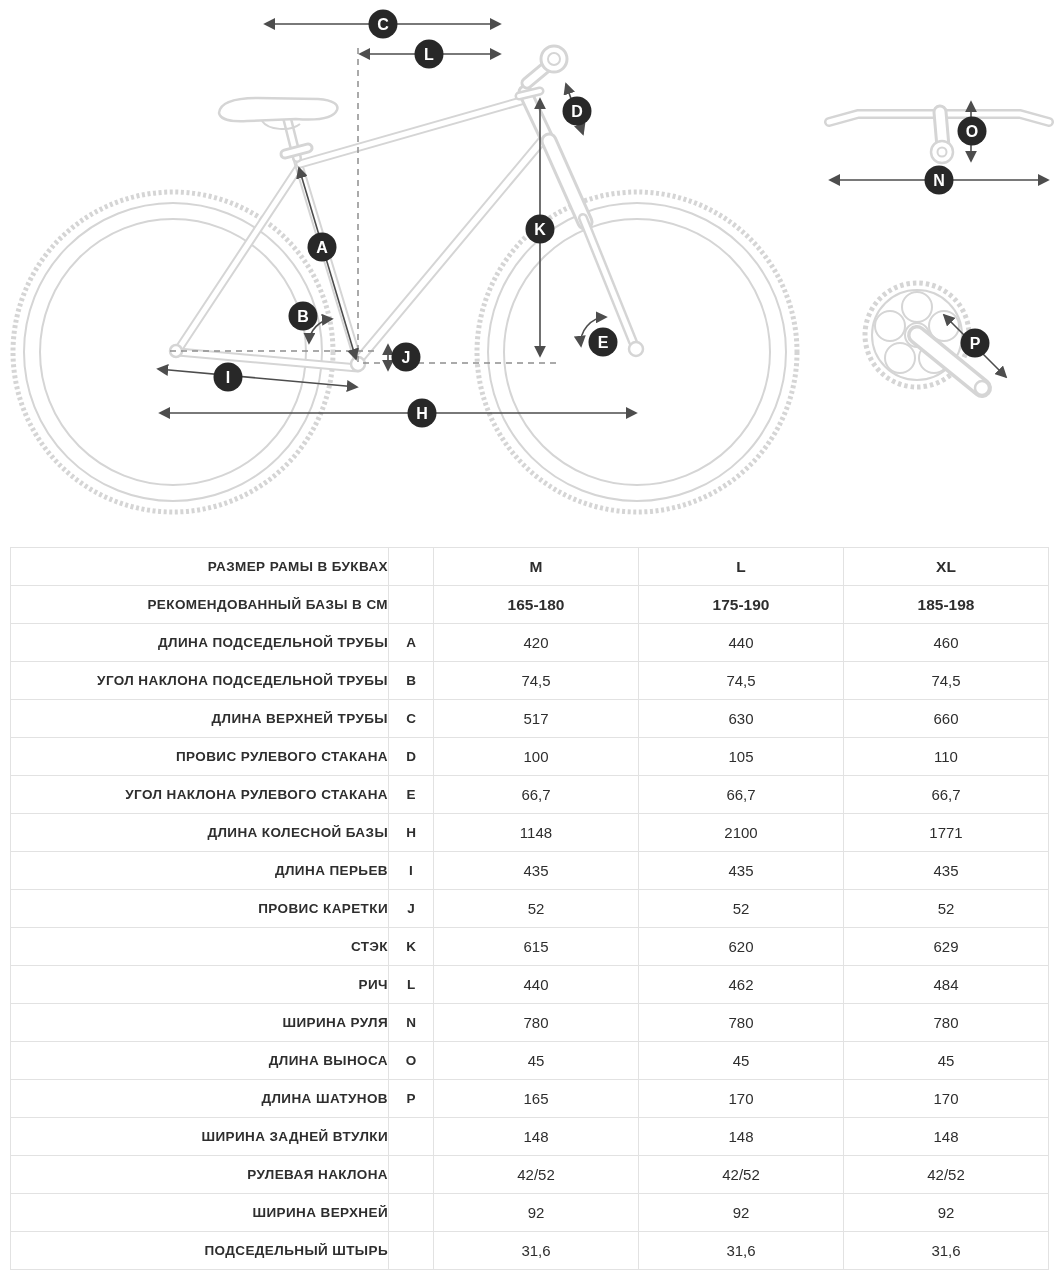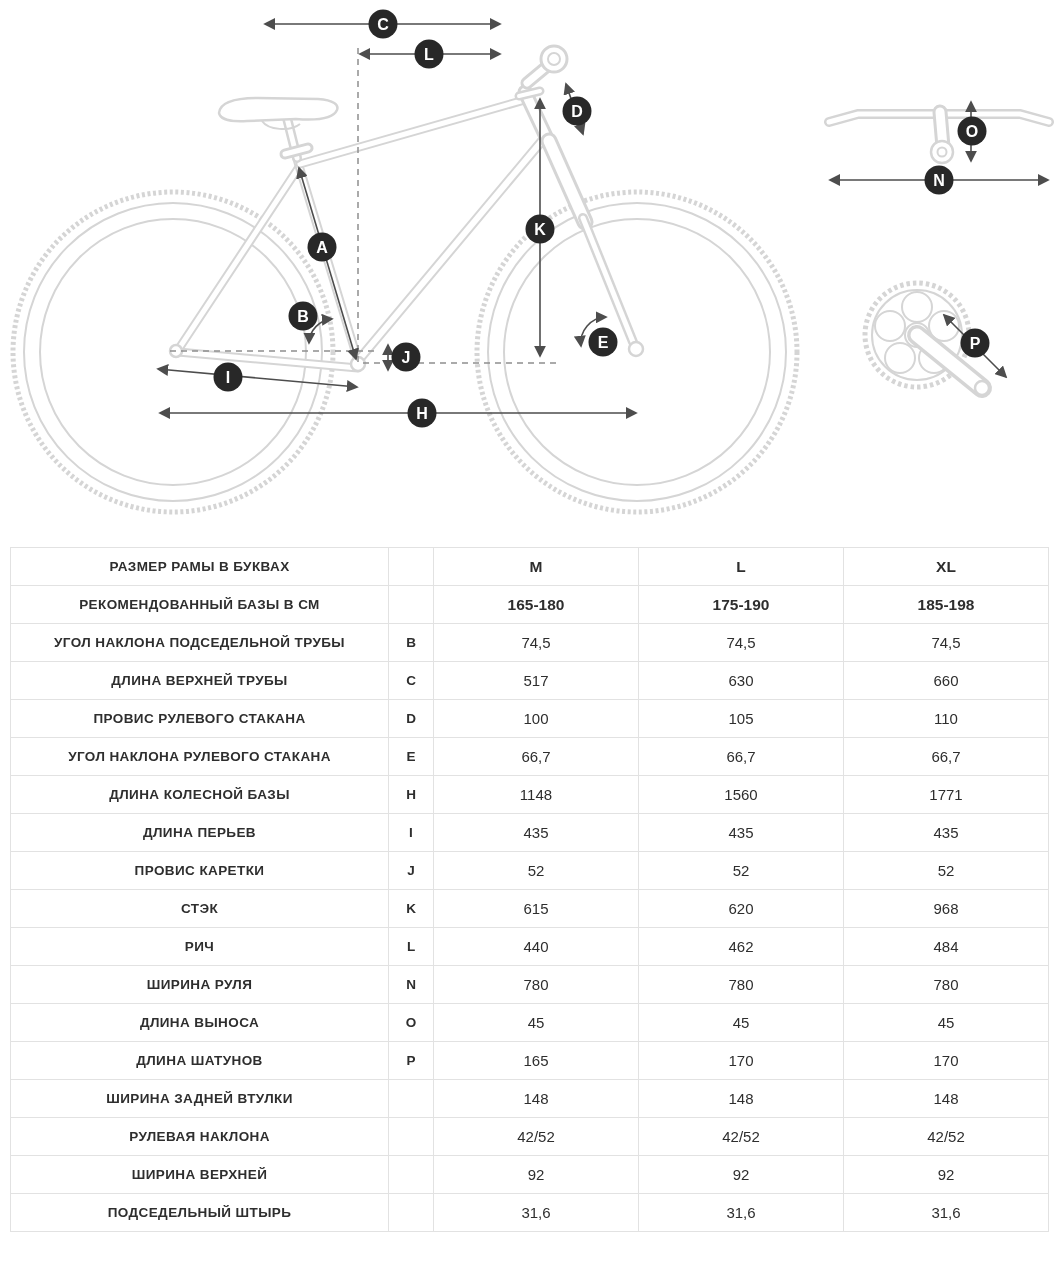--- a/index.html
+++ b/index.html
@@ -15,21 +15,21 @@
 
   
   .dim{stroke:#4d4d4d;stroke-width:1.6;fill:none;}
   .dash{stroke:#8f8f8f;stroke-width:1.5;stroke-dasharray:6 5;fill:none;}
   .lbl-c{fill:#282828;}
   .lbl-t{fill:#ffffff;font-size:16px;font-weight:bold;text-anchor:middle;}
 
   
   .spec{width:1039px;margin:7px 10px 0 10px;border-collapse:collapse;table-layout:fixed;}
   .spec td{border:1px solid #e2e2e2;height:37px;padding:0;color:#2e2e2e;vertical-align:middle;}
-  .c-label{width:377px;text-align:center;padding-left:25px;font-size:13.5px;font-weight:bold;letter-spacing:.4px;}
+  .c-label{width:377px;text-align:right;padding-left:25px;font-size:13.5px;font-weight:bold;letter-spacing:.4px;}
   .c-letter{width:44px;text-align:center;font-size:13.5px;font-weight:bold;}
   .c-val{text-align:center;font-size:15px;}
   .c-val.bold{font-weight:bold;font-size:15.5px;}
 </style>
 </head>
 <body>
 
 <div class="diagram-wrap">
 <svg width="1059" height="540" viewBox="0 0 1059 540">
   <defs>
@@ -200,20 +200,27 @@
         <td class="c-val bold">XL</td>
       </tr>
       <tr>
         <td class="c-label">РЕКОМЕНДОВАННЫЙ БАЗЫ В СМ</td>
         <td class="c-letter"></td>
         <td class="c-val bold">165-180</td>
         <td class="c-val bold">175-190</td>
         <td class="c-val bold">185-198</td>
       </tr>
       <tr>
+        <td class="c-label">ДЛИНА ПОДСЕДЕЛЬНОЙ ТРУБЫ</td>
+        <td class="c-letter">A</td>
+        <td class="c-val">420</td>
+        <td class="c-val">440</td>
+        <td class="c-val">460</td>
+      </tr>
+      <tr>
         <td class="c-label">УГОЛ НАКЛОНА ПОДСЕДЕЛЬНОЙ ТРУБЫ</td>
         <td class="c-letter">B</td>
         <td class="c-val">74,5</td>
         <td class="c-val">74,5</td>
         <td class="c-val">74,5</td>
       </tr>
       <tr>
         <td class="c-label">ДЛИНА ВЕРХНЕЙ ТРУБЫ</td>
         <td class="c-letter">C</td>
         <td class="c-val">517</td>
@@ -231,21 +238,21 @@
         <td class="c-label">УГОЛ НАКЛОНА РУЛЕВОГО СТАКАНА</td>
         <td class="c-letter">E</td>
         <td class="c-val">66,7</td>
         <td class="c-val">66,7</td>
         <td class="c-val">66,7</td>
       </tr>
       <tr>
         <td class="c-label">ДЛИНА КОЛЕСНОЙ БАЗЫ</td>
         <td class="c-letter">H</td>
         <td class="c-val">1148</td>
-        <td class="c-val">1560</td>
+        <td class="c-val">2100</td>
         <td class="c-val">1771</td>
       </tr>
       <tr>
         <td class="c-label">ДЛИНА ПЕРЬЕВ</td>
         <td class="c-letter">I</td>
         <td class="c-val">435</td>
         <td class="c-val">435</td>
         <td class="c-val">435</td>
       </tr>
       <tr>
@@ -253,21 +260,21 @@
         <td class="c-letter">J</td>
         <td class="c-val">52</td>
         <td class="c-val">52</td>
         <td class="c-val">52</td>
       </tr>
       <tr>
         <td class="c-label">СТЭК</td>
         <td class="c-letter">K</td>
         <td class="c-val">615</td>
         <td class="c-val">620</td>
-        <td class="c-val">968</td>
+        <td class="c-val">629</td>
       </tr>
       <tr>
         <td class="c-label">РИЧ</td>
         <td class="c-letter">L</td>
         <td class="c-val">440</td>
         <td class="c-val">462</td>
         <td class="c-val">484</td>
       </tr>
       <tr>
         <td class="c-label">ШИРИНА РУЛЯ</td>

